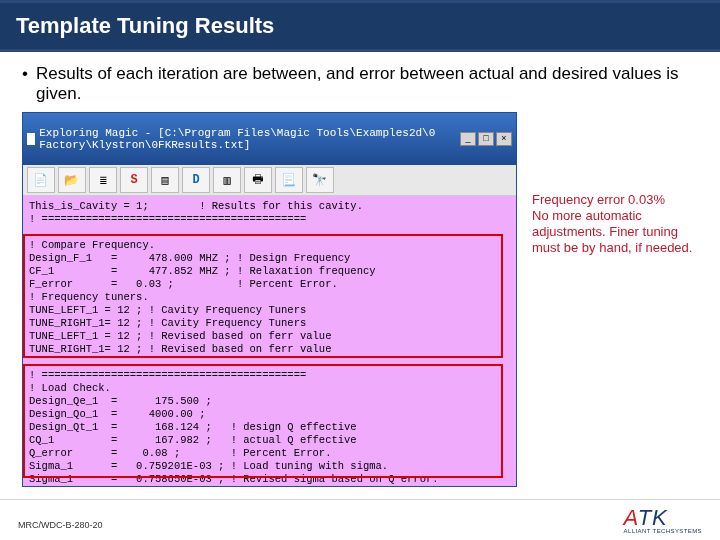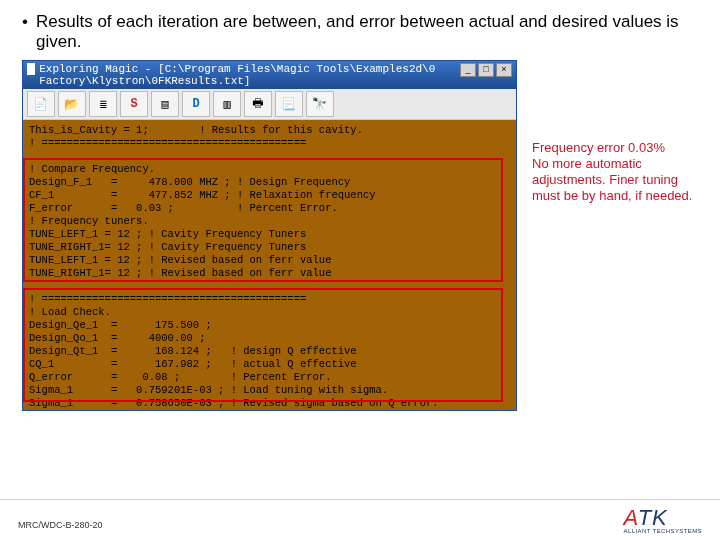--- a/index.html
+++ b/index.html
@@ -3,43 +3,44 @@
 <meta charset="utf-8">
 <style>
   html,body{margin:0;padding:0;font-family:Arial,Helvetica,sans-serif;background:#fff}
   .slide{position:relative;width:720px;height:540px;box-sizing:border-box}
   .titlebar{background:#1c3a66;border-top:3px solid #2a4a7a;border-bottom:3px solid #2a4a7a;color:#fff;font-size:22px;font-weight:bold;padding:10px 16px}
   .body{padding:12px 22px 0 22px}
   .bullet{font-size:17px;color:#000;margin-bottom:8px;display:flex}
   .bullet .dot{width:14px;flex:none}
   .shot{position:relative;margin-top:4px}
   .win{width:495px;border:1px solid #1b4f9b;box-sizing:border-box;font-family:'Courier New',monospace}
-  .win-top{background:linear-gradient(#3a74c6,#1e4a8f);color:#fff;font-size:11px;padding:2px 4px;display:flex;align-items:flex-start}
+  .win-top{background:linear-gradient(#3a74c6,#1e4a8f);color:#fff;font-size:11px;padding:14px 4px;display:flex;align-items:center}
   .win-top .ico{width:12px;height:12px;background:#fff;margin-right:4px;display:inline-block}
   .win-top .ctrl{margin-left:auto;display:flex;gap:2px}
   .win-top .ctrl span{width:14px;height:12px;background:#d6d6d6;border:1px solid #888;font-size:9px;line-height:11px;text-align:center;color:#000;font-family:Arial}
   .menubar{background:#e8e8e8;font-size:11px;padding:2px 4px;font-family:Arial;border-bottom:1px solid #ccc}
   .menubar span{margin-right:10px}
   .toolbar{background:#e8e8e8;border-bottom:1px solid #ccc;padding:2px 4px;display:flex;gap:3px}
   .toolbar .btn{width:26px;height:24px;background:#f4f4f4;border:1px solid #bbb;display:flex;align-items:center;justify-content:center;font-size:12px}
-  .content{background:#a16207;font-size:10.5px;line-height:13px;padding:4px 6px;white-space:pre;color:#000;position:relative;height:282px;overflow:hidden}
+  .content{background:#f0abfc;font-size:10.5px;line-height:13px;padding:4px 6px;white-space:pre;color:#000;position:relative;height:282px;overflow:hidden}
   .redbox{position:absolute;border:2px solid #d00;pointer-events:none}
   .annot{position:absolute;color:#c0192c;font-size:13px;font-family:Liberation Sans, sans-serif;line-height:16px;width:175px}
   .footer{position:absolute;left:18px;bottom:10px;font-size:9px;color:#333;font-family:Arial}
   .logo{position:absolute;right:18px;bottom:6px;font-family:Arial}
   .logo .aname{font-size:22px;font-weight:normal;font-style:italic;color:#1c3a66;letter-spacing:1px}
   .logo .ared{color:#c22}
   .logo .sub{font-size:6px;color:#1c3a66;letter-spacing:0.4px;text-align:right;margin-top:-3px}
   .line{position:absolute;left:0;right:0;bottom:40px;height:0;border-top:1px solid #cfd6e2}
 </style>
 </head>
 <body>
 
 <div class="slide">
 
+  <div class="titlebar">Template Tuning Results</div>
 
   <div class="body">
     <div class="bullet">
       <div class="dot">•</div>
       <div>Results of each iteration are between, and error between actual and desired values is given.</div>
     </div>
 
     <div class="shot">
       <div class="win">
         <div class="win-top">

